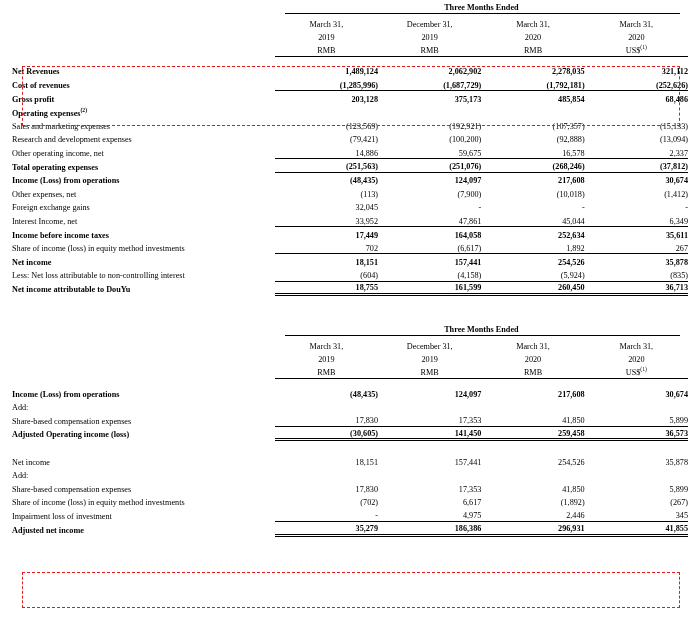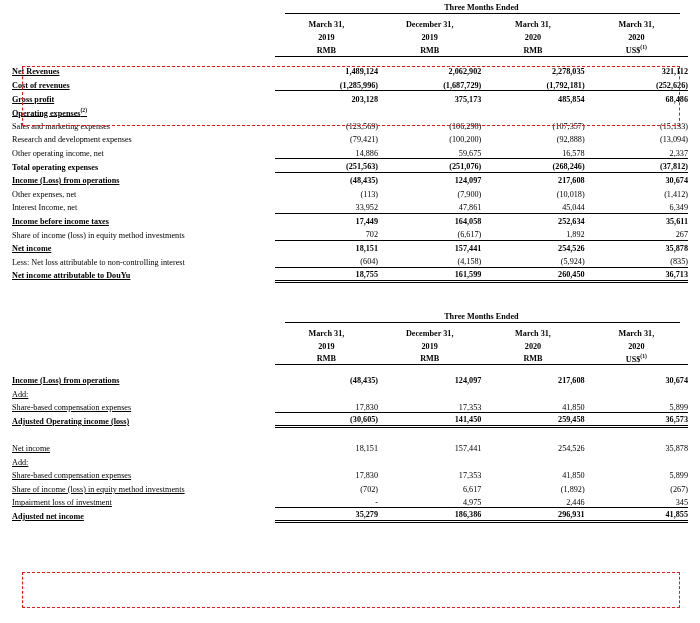--- a/index.html
+++ b/index.html
@@ -40,27 +40,27 @@
   .row-n { height: 13.6px; }
   .bold { font-weight: bold; }
   .hdr-group {
     font-weight: bold;
     font-size: 8.2px;
     text-align: center;
     padding-bottom: 2px;
   }
   .col-head {
     text-align: center;
-    font-weight: bold;
+    font-weight: normal;
     font-size: 8.2px;
     padding-bottom: 2px;
   }
   .col-head-u { border-bottom: 1px solid #000; }
   .indent1 { padding-left: 12px; margin-top: 12px; }
-  .indent0 { padding-left: 2px; text-decoration: underline; }
+  .indent0 { padding-left: 2px; }
   .topline { border-top: 1px solid #000; }
   .dblbot {
     border-bottom: 3px double #000;
   }
   .spacer { height: 7px; }
   .bigspacer { height: 26px; }
   sup { font-size: 5.6px; vertical-align: super; }
   .dash-box {
     position: absolute;
     border: 1.4px dashed #e01b1b;
@@ -146,21 +146,21 @@
         <tr class="row-n">
           <td class="bold indent0">Operating expenses<sup>(2)</sup></td>
           <td class="c-num bold"></td>
           <td class="c-num bold"></td>
           <td class="c-num bold"></td>
           <td class="c-num bold"></td>
         </tr>
         <tr class="row-n">
           <td class="indent1">Sales and marketing expenses</td>
           <td class="c-num">(123,569)</td>
-          <td class="c-num">(106,298)</td>
+          <td class="c-num">(192,921)</td>
           <td class="c-num">(107,357)</td>
           <td class="c-num">(15,133)</td>
         </tr>
         <tr class="row-n">
           <td class="indent1">Research and development expenses</td>
           <td class="c-num">(79,421)</td>
           <td class="c-num">(100,200)</td>
           <td class="c-num">(92,888)</td>
           <td class="c-num">(13,094)</td>
         </tr>
@@ -186,20 +186,27 @@
           <td class="c-num bold topline">30,674</td>
         </tr>
         <tr class="row-n">
           <td class="indent1">Other expenses, net</td>
           <td class="c-num">(113)</td>
           <td class="c-num">(7,900)</td>
           <td class="c-num">(10,018)</td>
           <td class="c-num">(1,412)</td>
         </tr>
         <tr class="row-n">
+          <td class="indent1">Foreign exchange gains</td>
+          <td class="c-num">32,045</td>
+          <td class="c-num">-</td>
+          <td class="c-num">-</td>
+          <td class="c-num">-</td>
+        </tr>
+        <tr class="row-n">
           <td class="indent1">Interest Income, net</td>
           <td class="c-num">33,952</td>
           <td class="c-num">47,861</td>
           <td class="c-num">45,044</td>
           <td class="c-num">6,349</td>
         </tr>
         <tr class="row-n">
           <td class="bold indent0">Income before income taxes</td>
           <td class="c-num bold topline">17,449</td>
           <td class="c-num bold topline">164,058</td>

